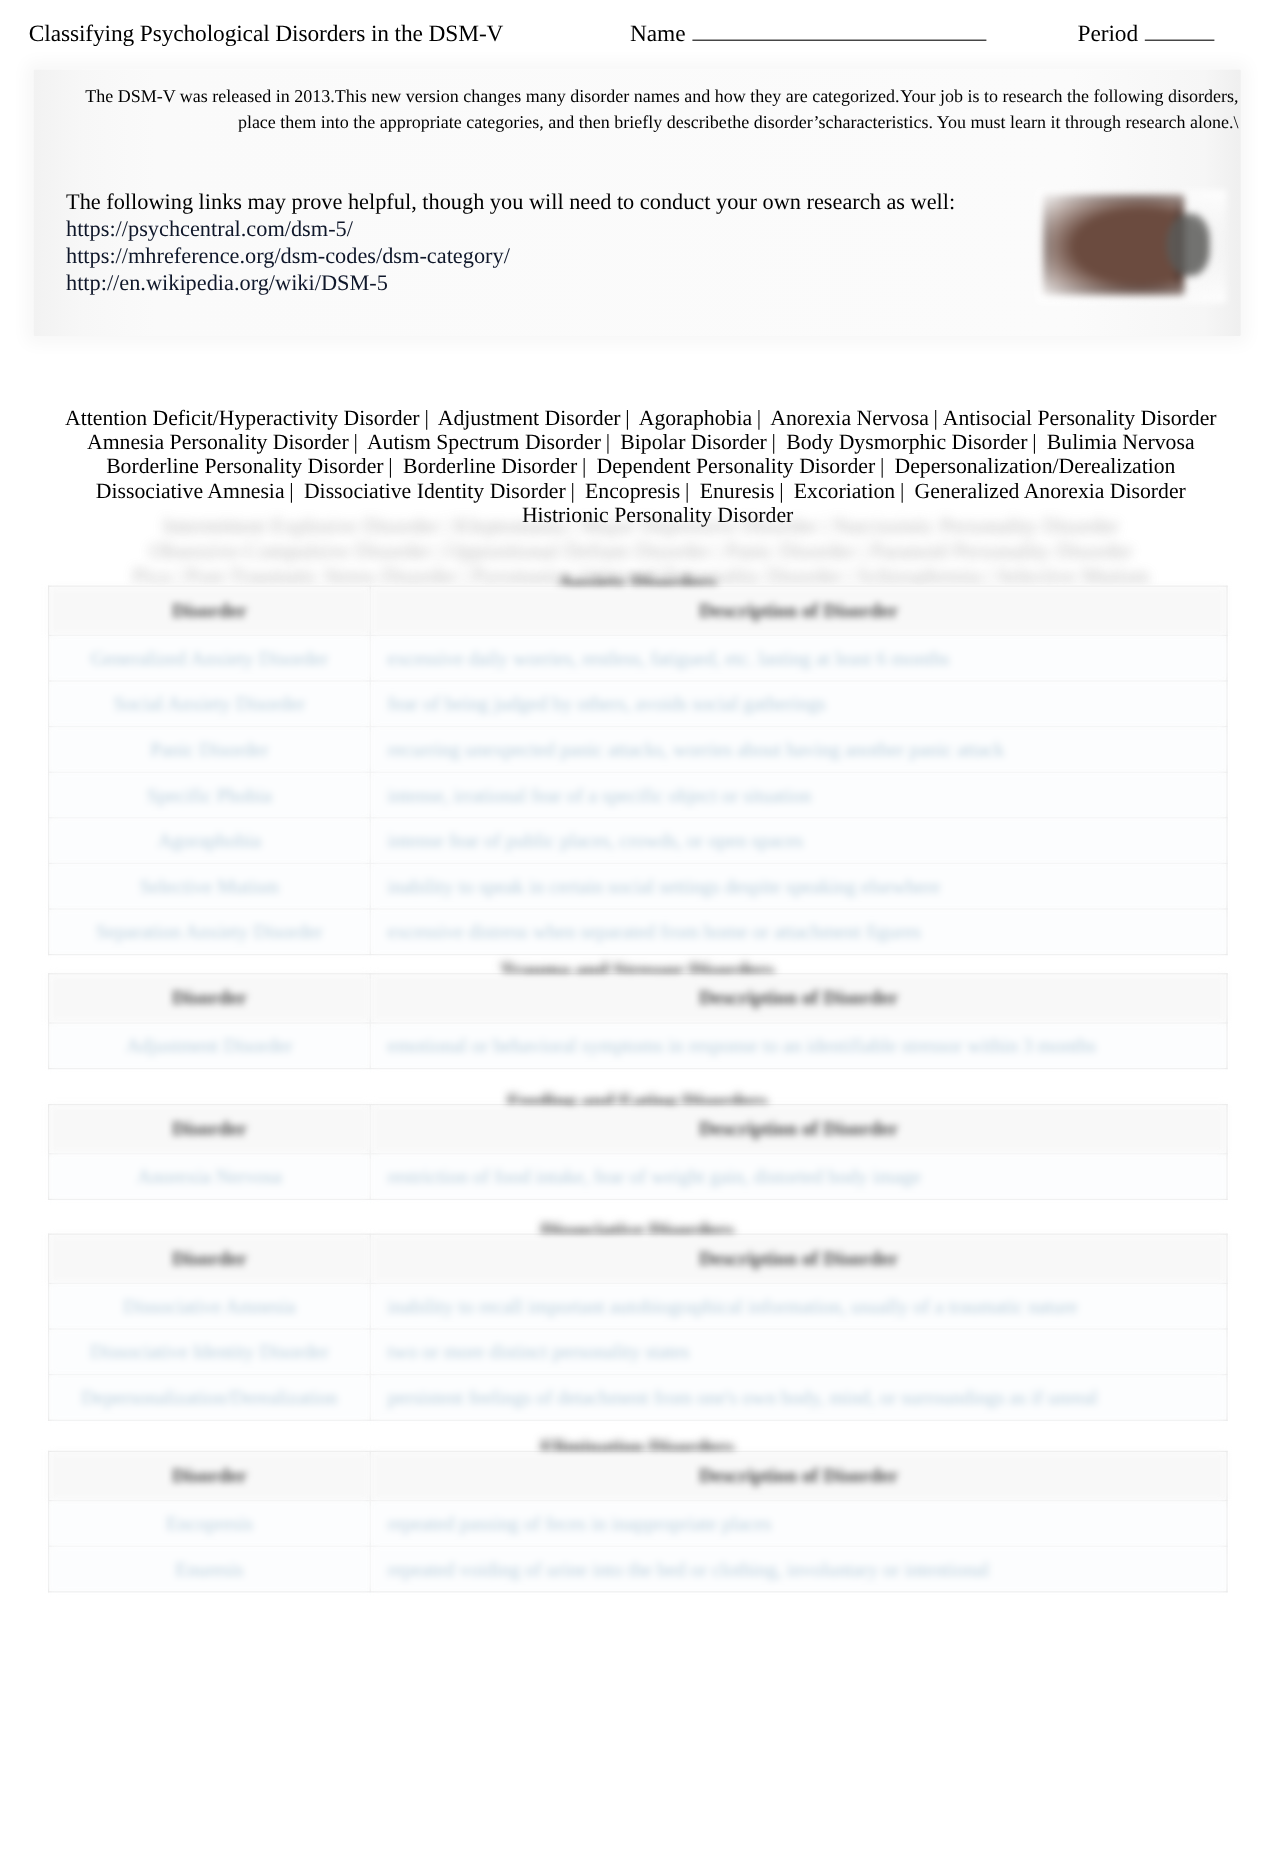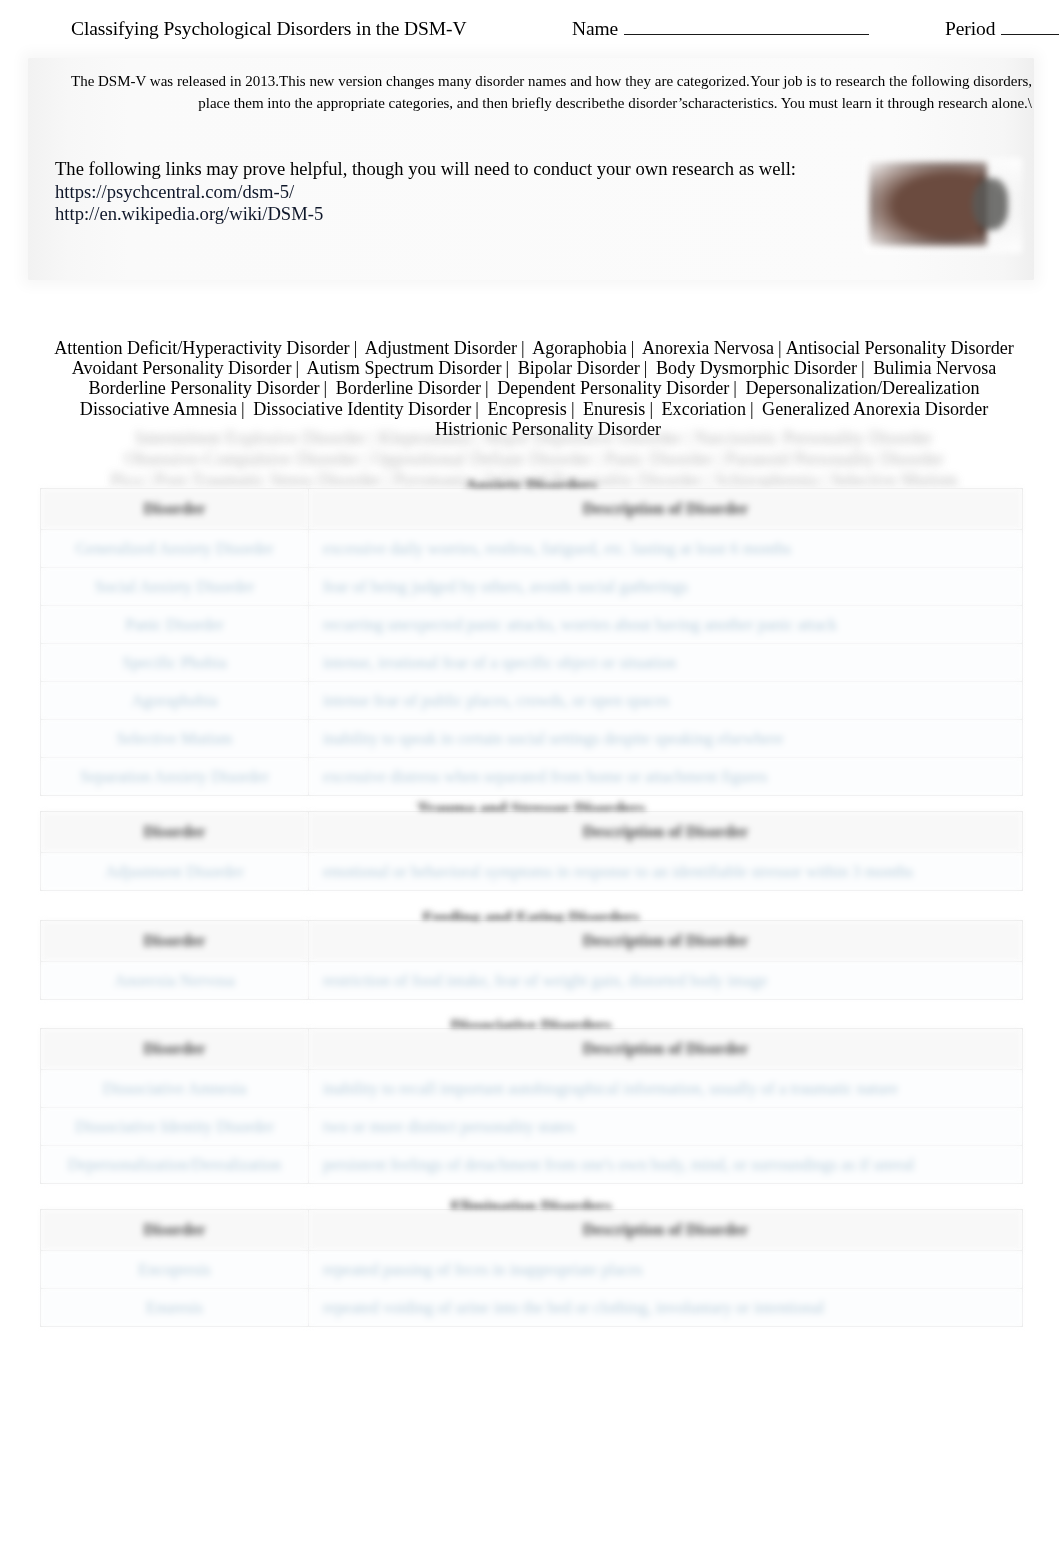--- a/index.html
+++ b/index.html
@@ -19,21 +19,20 @@
   
   .page-header {
     position: absolute;
     left: 0; top: 18px;
     width: 960px;
     height: 34px;
     display: flex;
     align-items: baseline;
     font-size: 19.5px;
     letter-spacing: -0.1px;
-    margin-left: 47px;
   }
   .hdr-title { position: absolute; left: 24px; top: 0; white-space: nowrap; }
   .hdr-name  { position: absolute; left: 525px; top: 0; white-space: nowrap; }
   .hdr-period{ position: absolute; left: 898px; top: 0; white-space: nowrap; }
   .rule {
     display: inline-block;
     border-bottom: 1.6px solid #1a1a1a;
     vertical-align: baseline;
     margin-left: 6px;
   }
@@ -206,38 +205,39 @@
 </div>
 
 <div class="intro-panel"></div>
 
 <div class="intro-text"><span>The DSM-V was released in 2013.</span><span>This new version changes many disorder names and how they are categorized.</span><span class="squish"> </span><span>Your job is to research the following disorders, place them into the appropriate categories, and then briefly describe</span><span class="squish"> </span><span>the disorder’s</span><span>characteristics. You must learn it through research alone.\</span></div>
 
 <div class="links-lead">The following links may prove helpful, though you will need to conduct your own research as well:</div>
 
 <div class="links">
   <a href="#">https://psychcentral.com/dsm-5/</a>
+  <a href="#">https://mhreference.org/dsm-codes/dsm-category/</a>
   <a href="#">http://en.wikipedia.org/wiki/DSM-5</a>
 </div>
 
 <div class="book-photo">
   <div class="page-block"></div>
   <div class="spine"></div>
   <div class="halo"></div>
 </div>
 
 <div class="wordbank">
   <div class="wb-line">
     <span>Attention Deficit/Hyperactivity Disorder</span><span class="sep">|</span>
     <span>Adjustment Disorder</span><span class="sep">|</span>
     <span>Agoraphobia</span><span class="sep">|</span>
     <span>Anorexia Nervosa</span><span class="sep">|</span><span>Antisocial Personality Disorder</span>
   </div>
   <div class="wb-line">
-    <span>Avoidant Personality Disorder</span><span class="sep">|</span>
+    <span>Amnesia Personality Disorder</span><span class="sep">|</span>
     <span>Autism Spectrum Disorder</span><span class="sep">|</span>
     <span>Bipolar Disorder</span><span class="sep">|</span>
     <span>Body Dysmorphic Disorder</span><span class="sep">|</span>
     <span>Bulimia Nervosa</span>
   </div>
   <div class="wb-line">
     <span>Borderline Personality Disorder</span><span class="sep">|</span>
     <span>Borderline Disorder</span><span class="sep">|</span>
     <span>Dependent Personality Disorder</span><span class="sep">|</span>
     <span>Depersonalization/Derealization</span>

